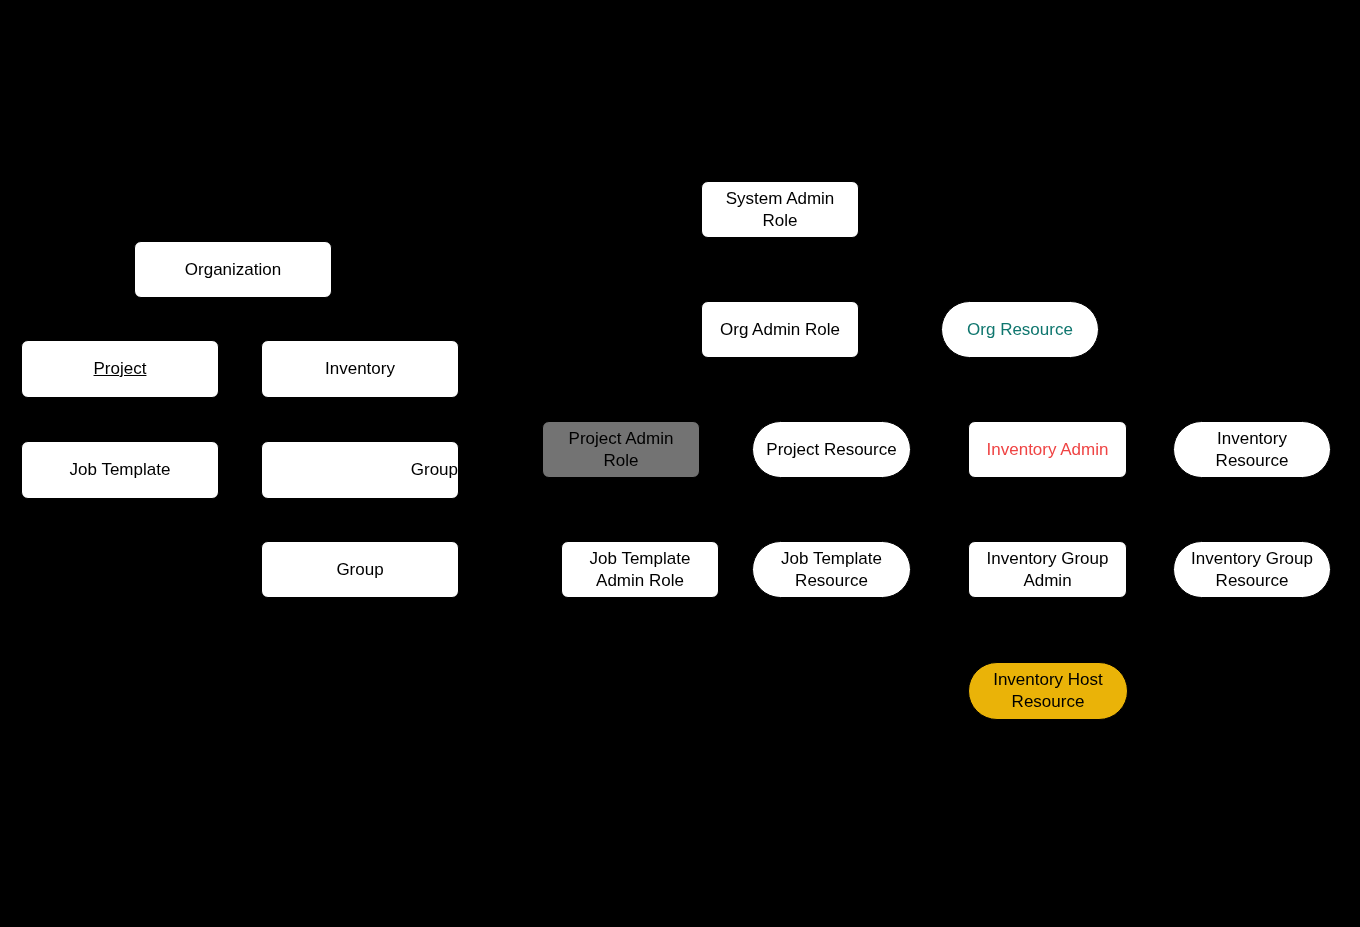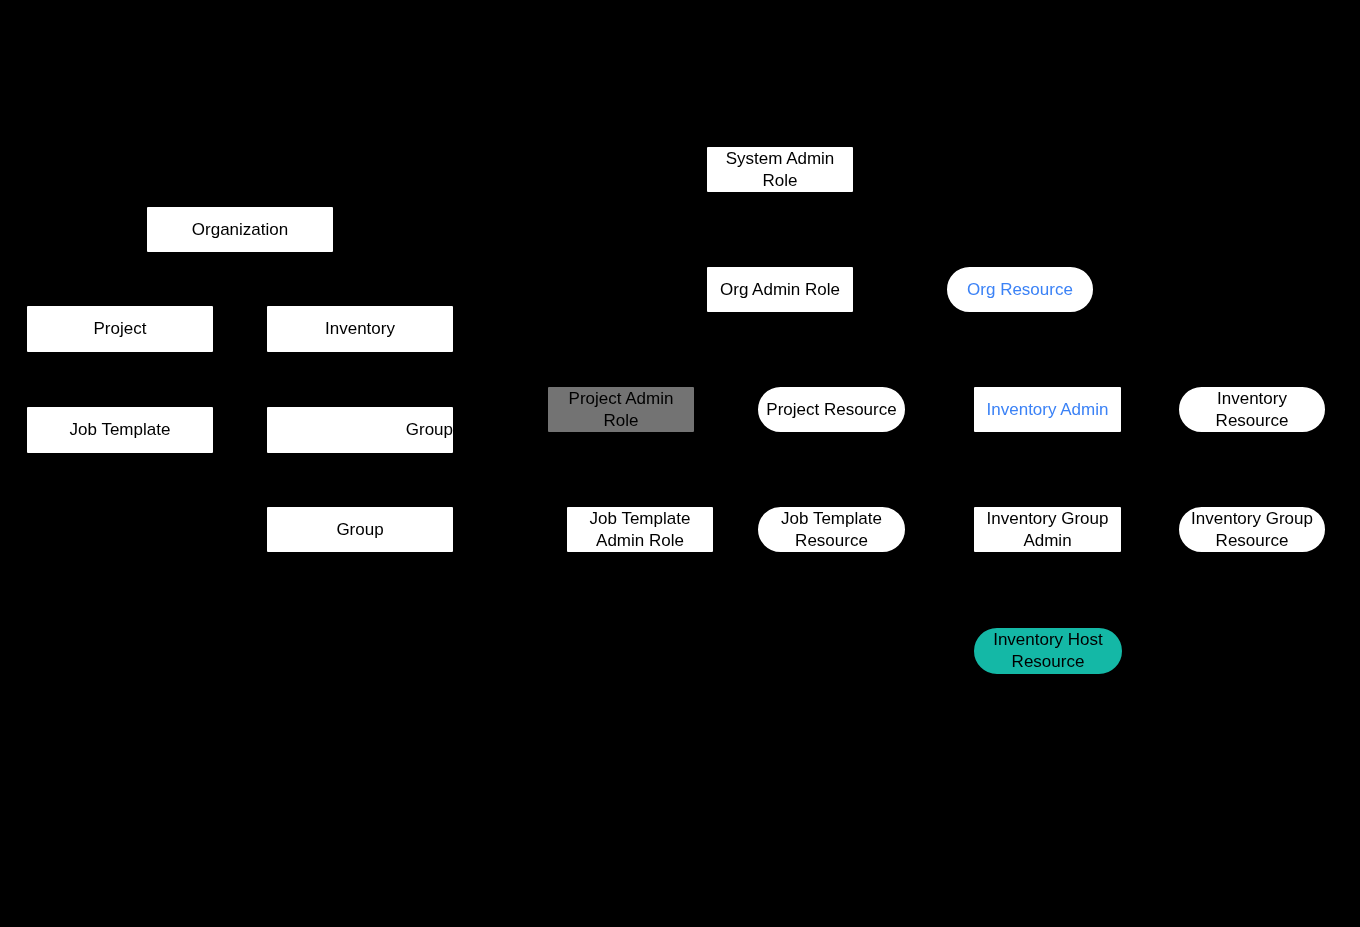--- a/index.html
+++ b/index.html
@@ -18,50 +18,51 @@
     position: absolute;
     left: 0;
     top: 0;
     width: 1360px;
     height: 927px;
     background: #000000;
   }
   .node {
     position: absolute;
     background: #ffffff;
-    border: 6px solid #15803d;
+    border: 1px solid #15803d;
     box-sizing: border-box;
     display: flex;
     align-items: center;
     justify-content: center;
     color: #000000;
+    margin-top: 40px;
   }
   .node.rect {
     border-radius: 7px;
   }
   .node.pill {
     border-radius: 29px;
   }
   .node .label {
     font-size: 17px;
     line-height: 22px;
     text-align: center;
     white-space: pre-line;
     color: #000000;
   }
 </style>
 </head>
 <body>
 
 <div class="canvas">
   <div id="nodes">
-      <div class="node rect" style="left: 141px; top: 201px; width: 198px; height: 57px; background: rgb(255, 255, 255); border-color: rgb(0, 0, 0);">
+      <div class="node rect" style="left: 134px; top: 201px; width: 198px; height: 57px; background: rgb(255, 255, 255); border-color: rgb(0, 0, 0);">
         <span class="label" style="color: rgb(0, 0, 0);">Organization</span>
       </div>
-      <div class="node rect" style="left: 21px; top: 300px; width: 198px; height: 58px; background: rgb(255, 255, 255); border-color: rgb(0, 0, 0);">
+      <div class="node rect" style="left: 21px; top: 300px; width: 198px; height: 58px; background: rgb(255, 255, 255); border-color: rgb(0, 0, 0); text-decoration: underline;">
         <span class="label" style="color: rgb(0, 0, 0);">Project</span>
       </div>
       <div class="node rect" style="left: 261px; top: 300px; width: 198px; height: 58px; background: rgb(255, 255, 255); border-color: rgb(0, 0, 0);">
         <span class="label" style="color: rgb(0, 0, 0);">Inventory</span>
       </div>
       <div class="node rect" style="left: 21px; top: 401px; width: 198px; height: 58px; background: rgb(255, 255, 255); border-color: rgb(0, 0, 0);">
         <span class="label" style="color: rgb(0, 0, 0);">Job Template</span>
       </div>
       <div class="node rect" style="left: 261px; top: 401px; width: 198px; height: 58px; background: rgb(255, 255, 255); border-color: rgb(0, 0, 0); justify-content: flex-end;">
         <span class="label" style="color: rgb(0, 0, 0);">Group</span>
@@ -70,31 +71,31 @@
         <span class="label" style="color: rgb(0, 0, 0);">Group</span>
       </div>
       <div class="node rect" style="left: 701px; top: 141px; width: 158px; height: 57px; background: rgb(255, 255, 255); border-color: rgb(0, 0, 0);">
         <span class="label" style="color: rgb(0, 0, 0);">System Admin
 Role</span>
       </div>
       <div class="node rect" style="left: 701px; top: 261px; width: 158px; height: 57px; background: rgb(255, 255, 255); border-color: rgb(0, 0, 0); justify-content: center;">
         <span class="label" style="color: rgb(0, 0, 0);">Org Admin Role</span>
       </div>
       <div class="node pill" style="left: 941px; top: 261px; width: 158px; height: 57px; background: rgb(255, 255, 255); border-color: rgb(0, 0, 0);">
-        <span class="label" style="color: #3b82f6; text-align: center;">Org Resource</span>
+        <span class="label" style="color: #0f766e; text-align: center;">Org Resource</span>
       </div>
       <div class="node rect" style="left: 542px; top: 381px; width: 158px; height: 57px; background: #737373; border-color: rgb(0, 0, 0);">
         <span class="label" style="color: rgb(0, 0, 0);">Project Admin
 Role</span>
       </div>
       <div class="node pill" style="left: 752px; top: 381px; width: 159px; height: 57px; background: rgb(255, 255, 255); border-color: rgb(0, 0, 0); justify-content: center;">
         <span class="label" style="color: rgb(0, 0, 0);">Project Resource</span>
       </div>
       <div class="node rect" style="left: 968px; top: 381px; width: 159px; height: 57px; background: rgb(255, 255, 255); border-color: rgb(0, 0, 0);">
-        <span class="label" style="color: #3b82f6;">Inventory Admin</span>
+        <span class="label" style="color: #ef4444;">Inventory Admin</span>
       </div>
       <div class="node pill" style="left: 1173px; top: 381px; width: 158px; height: 57px; background: rgb(255, 255, 255); border-color: rgb(0, 0, 0);">
         <span class="label" style="color: rgb(0, 0, 0);">Inventory
 Resource</span>
       </div>
       <div class="node rect" style="left: 561px; top: 501px; width: 158px; height: 57px; background: rgb(255, 255, 255); border-color: rgb(0, 0, 0);">
         <span class="label" style="color: rgb(0, 0, 0);">Job Template
 Admin Role</span>
       </div>
       <div class="node pill" style="left: 752px; top: 501px; width: 159px; height: 57px; background: rgb(255, 255, 255); border-color: rgb(0, 0, 0);">
@@ -102,18 +103,18 @@
 Resource</span>
       </div>
       <div class="node rect" style="left: 968px; top: 501px; width: 159px; height: 57px; background: rgb(255, 255, 255); border-color: rgb(0, 0, 0);">
         <span class="label" style="color: rgb(0, 0, 0);">Inventory Group
 Admin</span>
       </div>
       <div class="node pill" style="left: 1173px; top: 501px; width: 158px; height: 57px; background: rgb(255, 255, 255); border-color: rgb(0, 0, 0);">
         <span class="label" style="color: rgb(0, 0, 0);">Inventory Group
 Resource</span>
       </div>
-      <div class="node pill" style="left: 968px; top: 622px; width: 160px; height: 58px; background: #14b8a6; border-color: rgb(0, 0, 0);">
+      <div class="node pill" style="left: 968px; top: 622px; width: 160px; height: 58px; background: #eab308; border-color: rgb(0, 0, 0);">
         <span class="label" style="color: rgb(0, 0, 0);">Inventory Host
 Resource</span>
       </div>
     </div>
 </div>
 
 </body></html>

